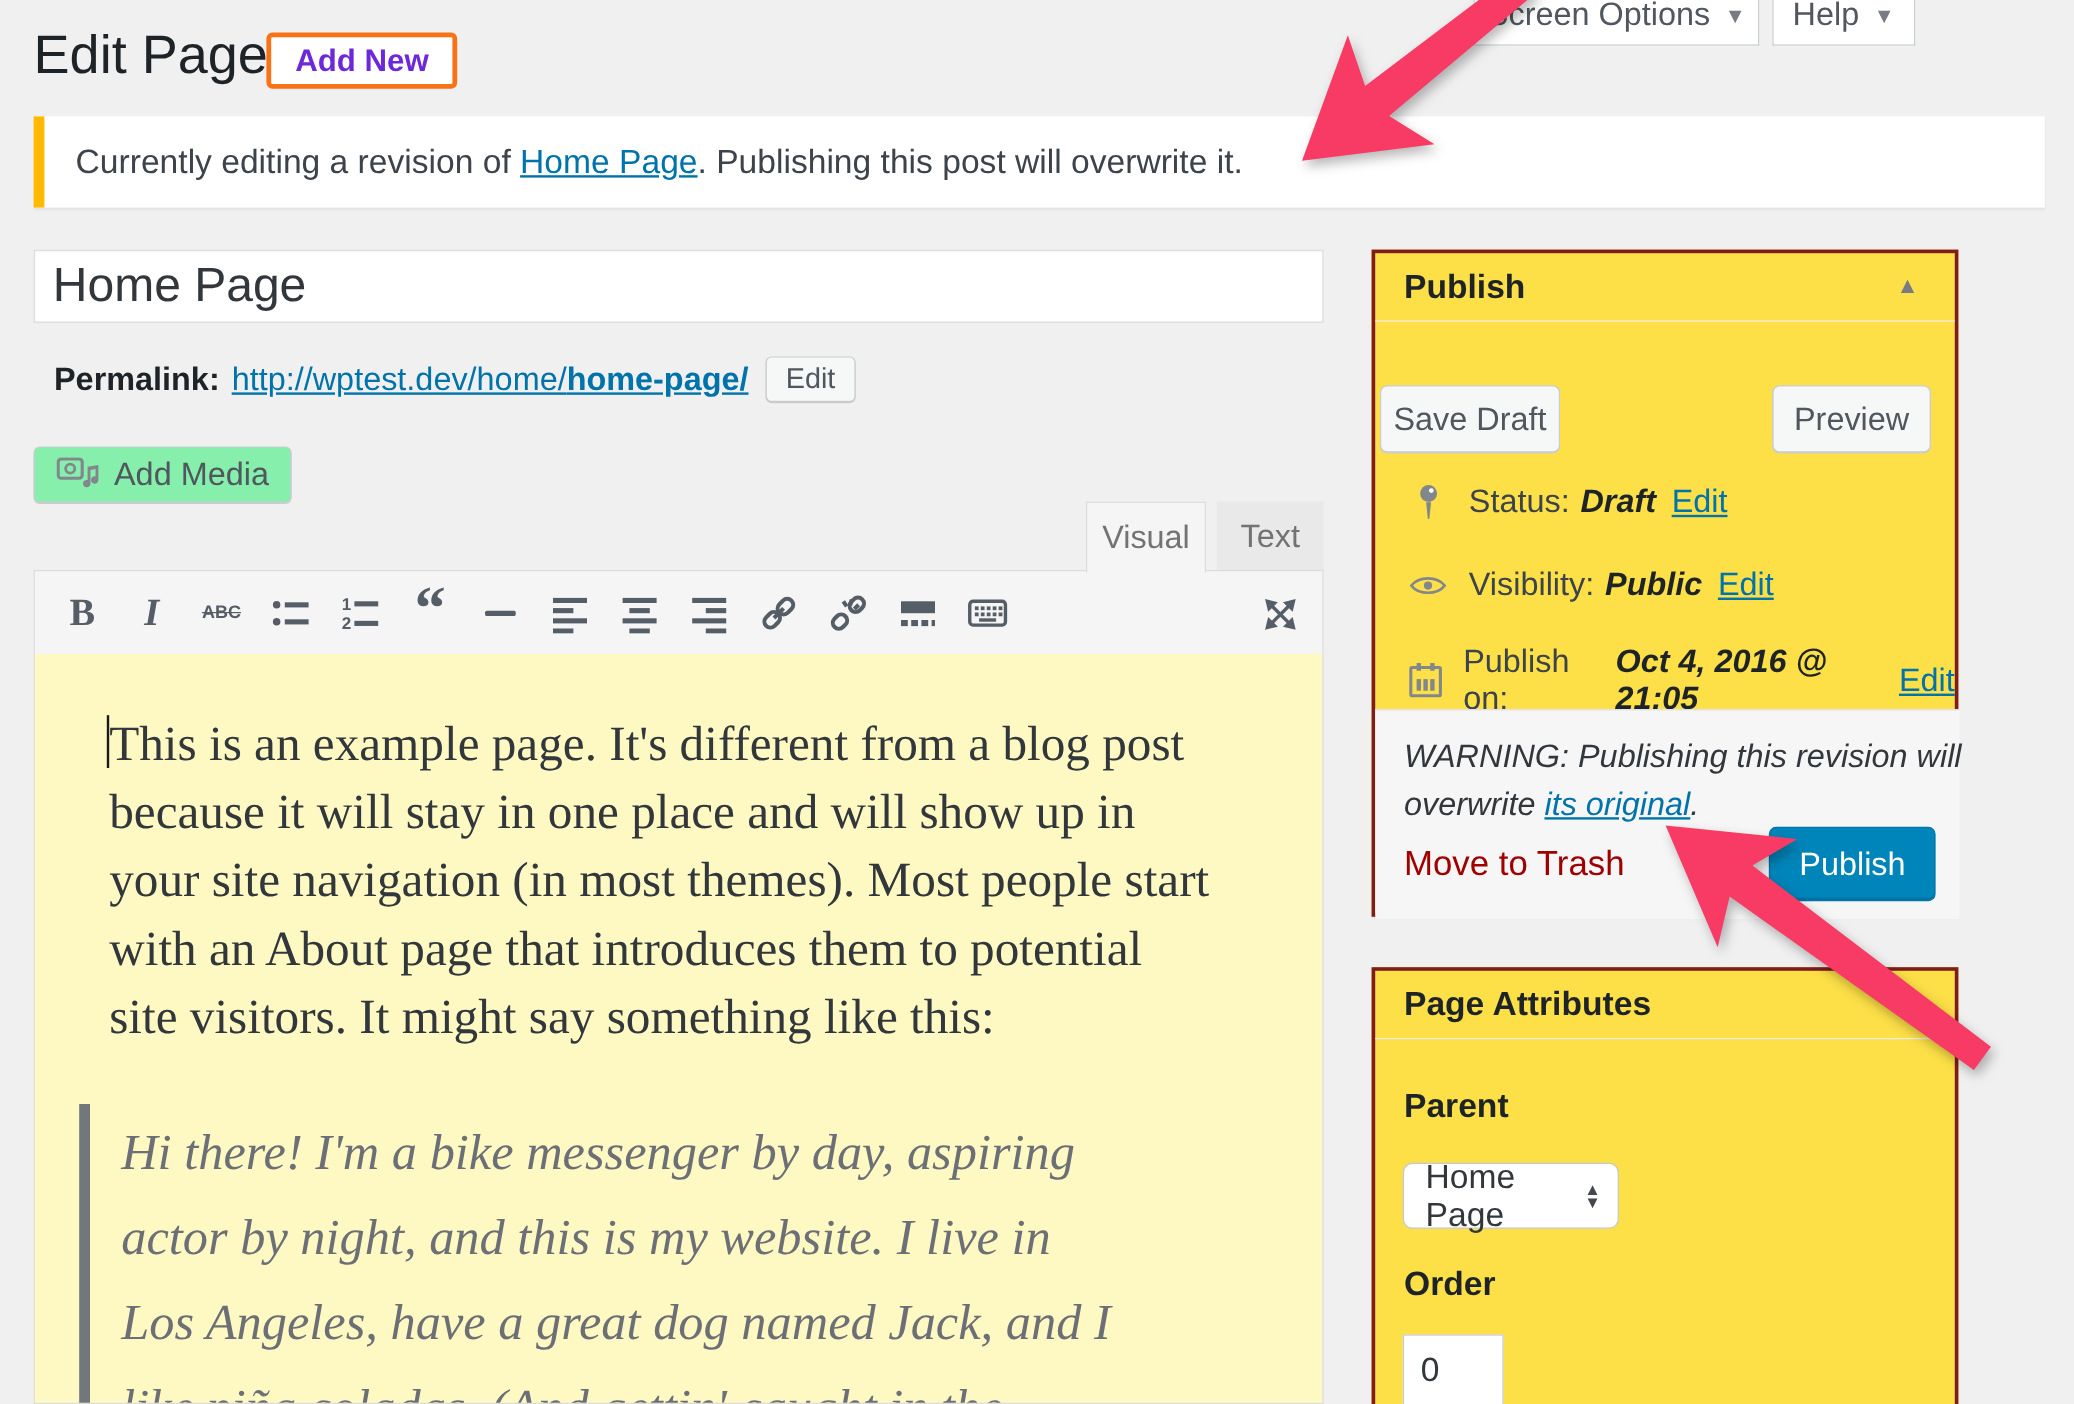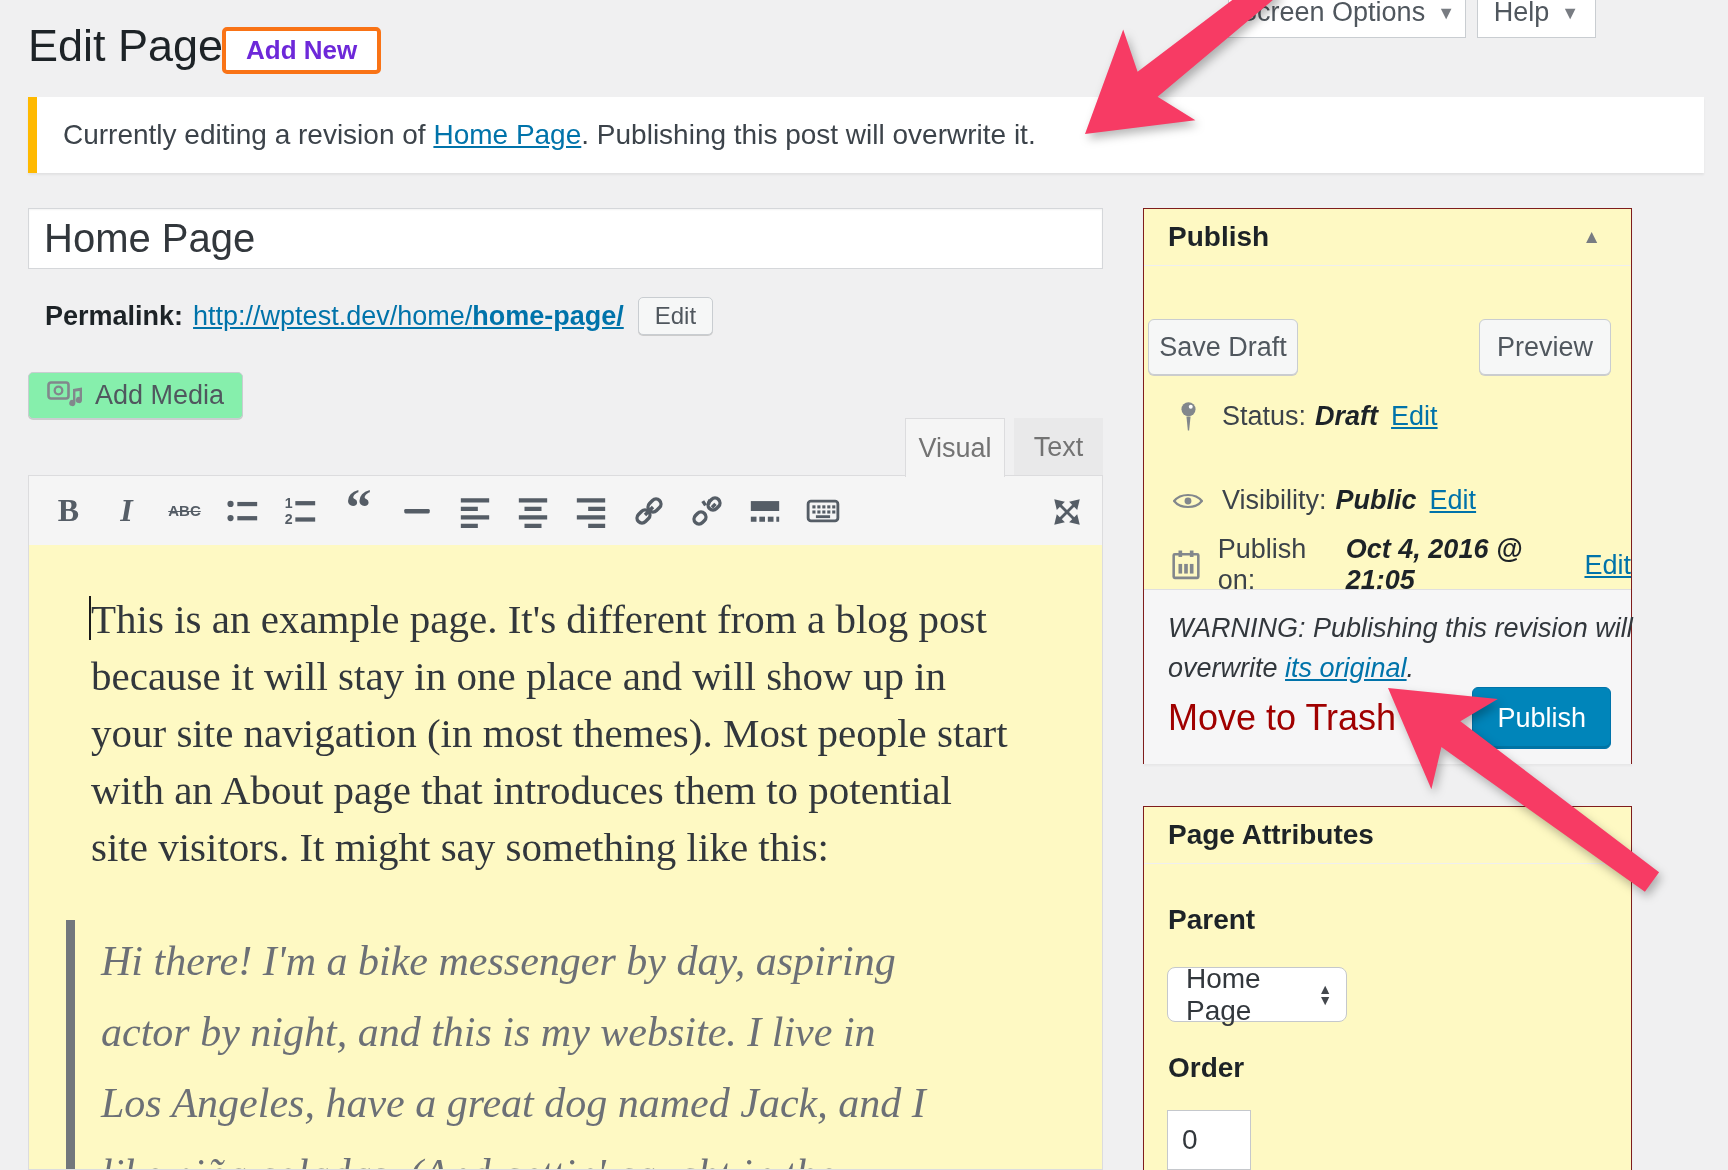--- a/index.html
+++ b/index.html
@@ -105,21 +105,21 @@
     border-left:9px solid #72777c;
     font-family:"Liberation Serif",serif;font-style:italic;
     font-size:42px;line-height:71px;color:#6c7076;
   }
   #editor-quote .line{display:block;white-space:nowrap;}
 
   
   #sidebar{left:1143px;top:208px;width:489px;}
   .postbox{
     position:absolute;left:0;width:489px;box-sizing:border-box;
-    background:#fef9c3;border:1px solid #7f1d1d;box-shadow:0 2px 2px rgba(0,0,0,.04);
+    background:#fde047;border:3px solid #7f1d1d;box-shadow:0 2px 2px rgba(0,0,0,.04);
   }
   .postbox-head{
     height:57px;border-bottom:1px solid #efefef;box-sizing:border-box;
     display:flex;align-items:center;justify-content:space-between;padding:0 24px;
   }
   .postbox-head h2{margin:0;font-size:28px;font-weight:700;color:#1d2327;}
   .toggle{color:#787c82;font-size:19px;cursor:pointer;background:none;border:none;}
   #publish-box{top:0;height:556px;}
   #btn-save-draft,#btn-preview{
     position:absolute;top:110px;height:56px;box-sizing:border-box;
@@ -127,32 +127,32 @@
     color:#50575e;font-size:27px;display:flex;align-items:center;justify-content:center;
     box-shadow:0 1px 0 #ccc;cursor:pointer;
   }
   #btn-save-draft{left:4px;width:150px;}
   #btn-preview{right:20px;width:132px;}
   .misc-row{position:absolute;left:24px;display:flex;align-items:center;font-size:27px;color:#3c434a;}
   .misc-row .ic{width:40px;display:flex;justify-content:center;margin-right:14px;}
   .misc-row b{color:#1d2327;margin-left:9px;font-style:italic;}
   .edit-link{color:#0073aa;text-decoration:underline;margin-left:13px;}
   #row-status{top:192px;}
-  #row-visibility{top:261px;margin-top:15px;}
+  #row-visibility{top:261px;}
   #row-publish-on{top:325px;}
   #publish-foot{
     position:absolute;left:0;top:380px;width:487px;height:175px;box-sizing:border-box;
     background:#f6f6f7;border-top:1px solid #dfdfe0;padding:18px 24px 0;
   }
   #warning-text{
     margin:0;width:470px;font-style:italic;font-size:27px;line-height:40px;color:#32373c;
   }
   #warning-text a{color:#0073aa;text-decoration:underline;font-style:italic;}
   #trash-publish-row{position:absolute;left:24px;right:20px;top:97px;height:62px;display:flex;align-items:center;justify-content:space-between;}
-  #move-to-trash{color:#a00000;font-size:36px;}
+  #move-to-trash{color:#a00000;font-size:29px;}
   #publish-btn{
     box-sizing:border-box;height:62px;min-width:124px;padding:0 24px;
     background:#0085ba;border:1px solid #0073aa;border-radius:6px;
     color:#fff;font-size:27px;display:flex;align-items:center;justify-content:center;
     box-shadow:inset 0 -2px 0 rgba(0,0,0,.12);cursor:pointer;
   }
   #attrs-box{top:598px;height:430px;}
   .field-label{position:absolute;left:24px;font-size:28px;font-weight:700;color:#1d2327;}
   #parent-label{top:97px;}
   #order-label{top:245px;}

